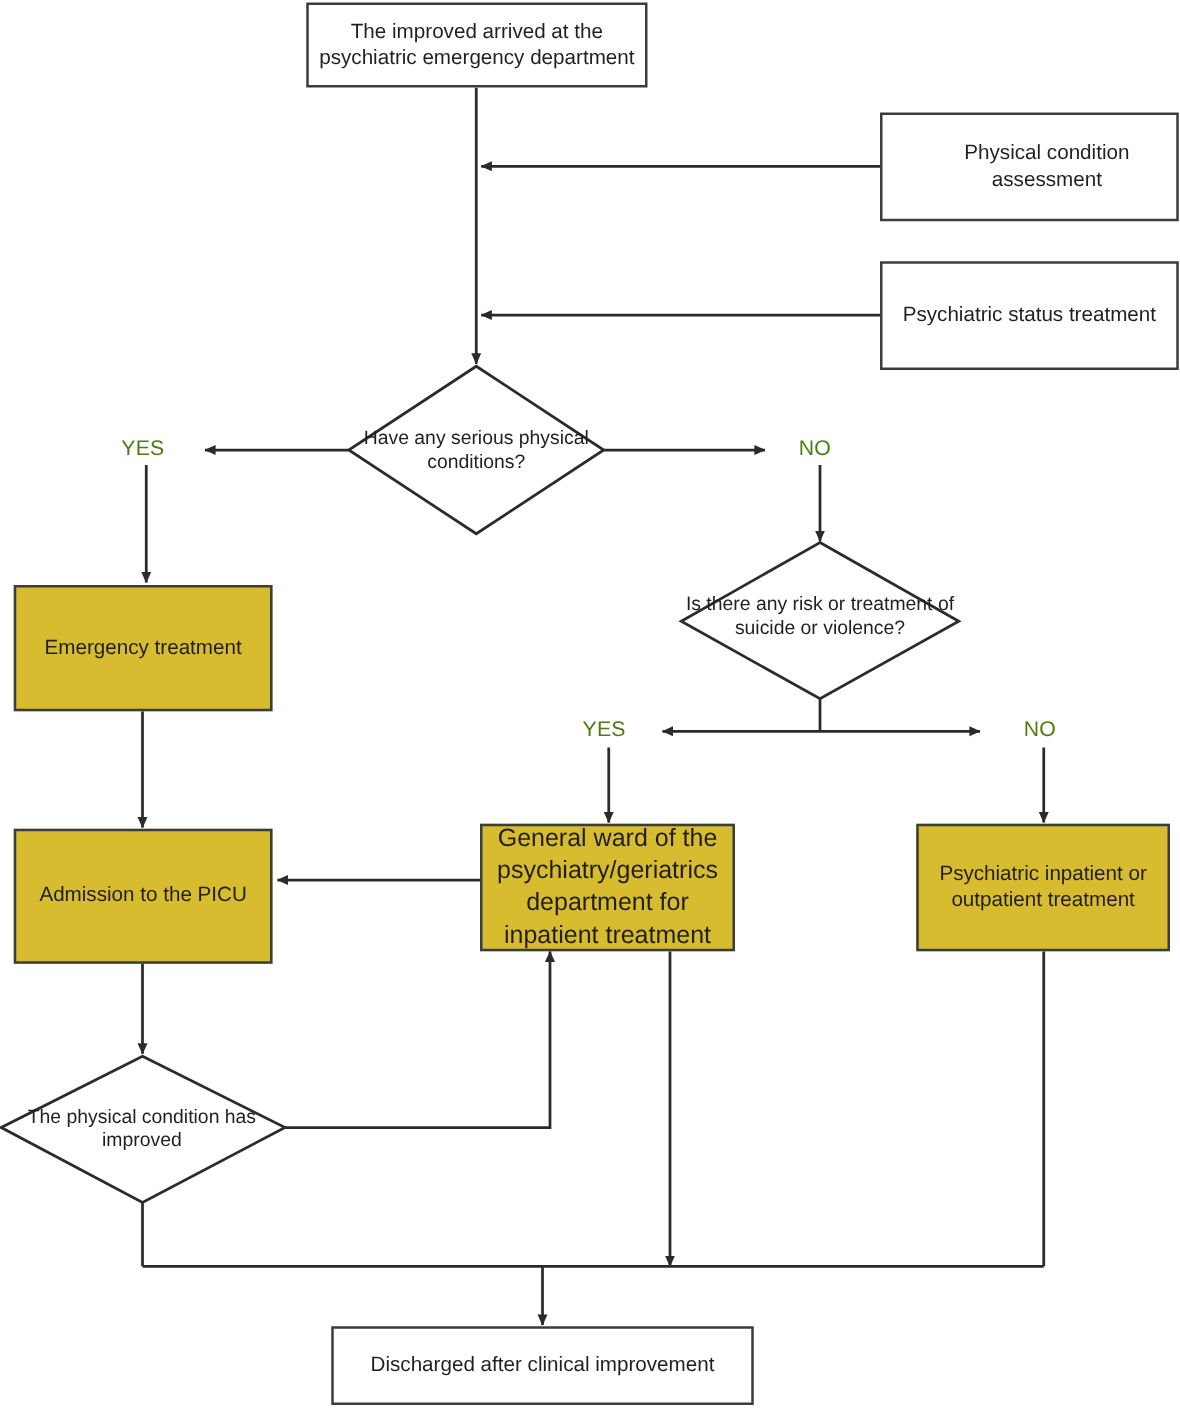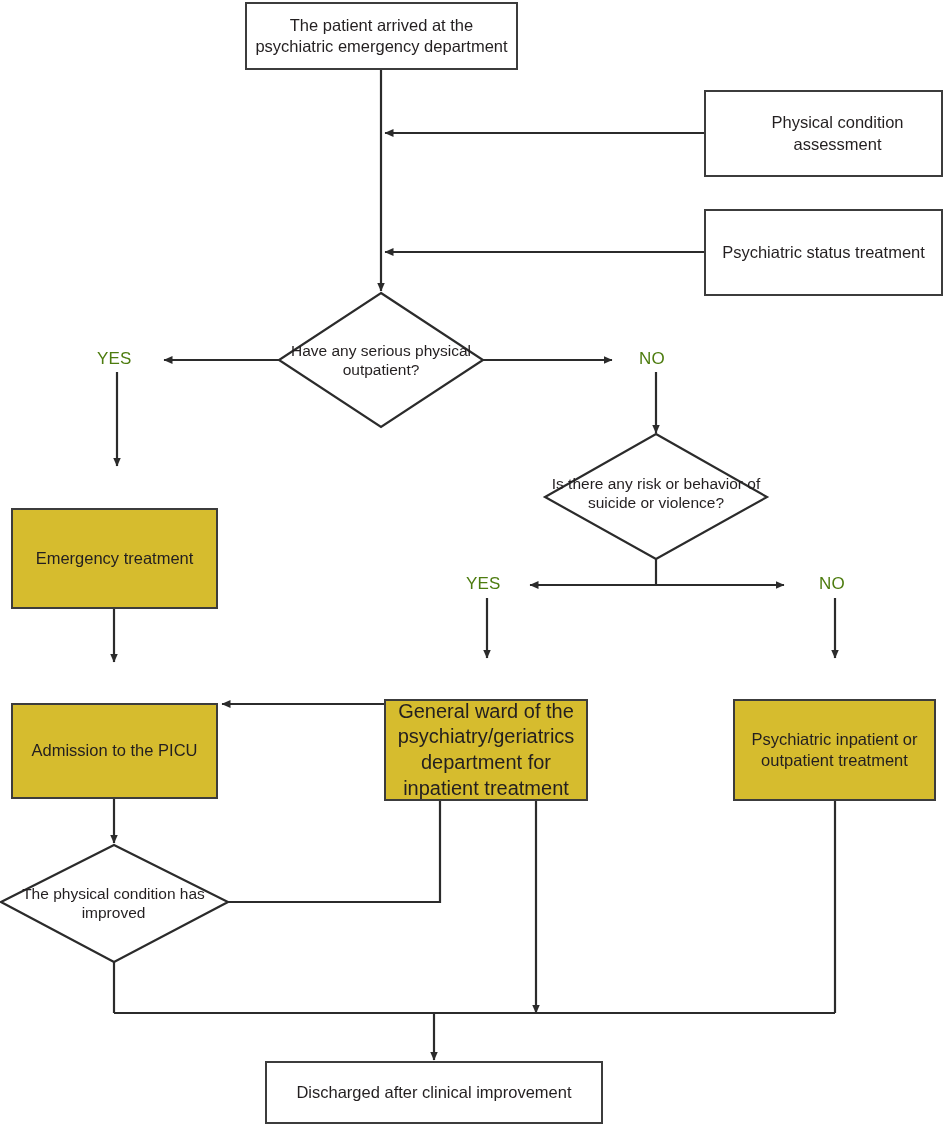--- a/index.html
+++ b/index.html
@@ -37,21 +37,20 @@
   }
   .box {
     border: 2px solid #3c3c3c;
     background: #ffffff;
     font-size: 16.5px;
     padding: 4px 8px;
   }
   .box.filled {
     background: #d6bc2e;
     border: 2px solid #3c3c3c;
-    margin-top: 40px;
   }
   .diamond-label {
     position: absolute;
     display: flex;
     align-items: center;
     justify-content: center;
     text-align: center;
     color: #231f20;
     font-size: 15.5px;
     line-height: 1.25;
@@ -115,57 +114,57 @@
 
       <polygon points="381,293 483,360 381,427 279,360" stroke-width="2.2"></polygon>
 
       <polygon points="656,434 767,497 656,559 545,497" stroke-width="2.2"></polygon>
 
       <polygon points="114,845 228,902 114,962 1,902" stroke-width="2.2"></polygon>
     </g>
   </svg>
 
   <div class="node box" style="left:245px; top:2px; width:273px; height:68px;">
-    <span>The patient arrived at the psychiatric emergency department</span>
+    <span>The improved arrived at the psychiatric emergency department</span>
   </div>
 
   <div class="node box" style="left:704px; top:90px; width:239px; height:87px;padding-left:36px;">
     <span>Physical condition assessment</span>
   </div>
 
   <div class="node box" style="left:704px; top:209px; width:239px; height:87px;">
     <span>Psychiatric status treatment</span>
   </div>
 
   <div class="node box filled" style="left:11px; top:468px; width:207px; height:101px;">
     <span>Emergency treatment</span>
   </div>
 
-  <div class="node box filled" style="left:11px; top:663px; width:207px; height:96px;">
+  <div class="node box filled" style="left:11px; top:663px; width:207px; height:108px;">
     <span>Admission to the PICU</span>
   </div>
 
   <div class="node box filled" style="left:384px; top:659px; width:204px; height:102px; font-size:20px;">
     <span>General ward of the psychiatry/geriatrics department for inpatient treatment</span>
   </div>
 
   <div class="node box filled" style="left:733px; top:659px; width:203px; height:102px;justify-content:flex-end;">
     <span>Psychiatric inpatient or outpatient treatment</span>
   </div>
 
   <div class="node box" style="left:265px; top:1061px; width:338px; height:63px;">
     <span>Discharged after clinical improvement</span>
   </div>
 
   <div class="diamond-label" style="left:281px; top:338px; width:200px; height:44px; white-space:normal;">
-    <span>Have any serious physical outpatient?</span>
+    <span>Have any serious physical conditions?</span>
   </div>
 
   <div class="diamond-label" style="left:541px; top:471px; width:230px; height:44px; white-space:normal;">
-    <span>Is there any risk or behavior of suicide or violence?</span>
+    <span>Is there any risk or treatment of suicide or violence?</span>
   </div>
 
   <div class="diamond-label" style="left:6px; top:881px; width:215px; height:44px; white-space:normal;">
     <span>The physical condition has improved</span>
   </div>
 
   <div class="edge-label" style="left:97px; top:349px;">
     <span>YES</span>
   </div>
 

